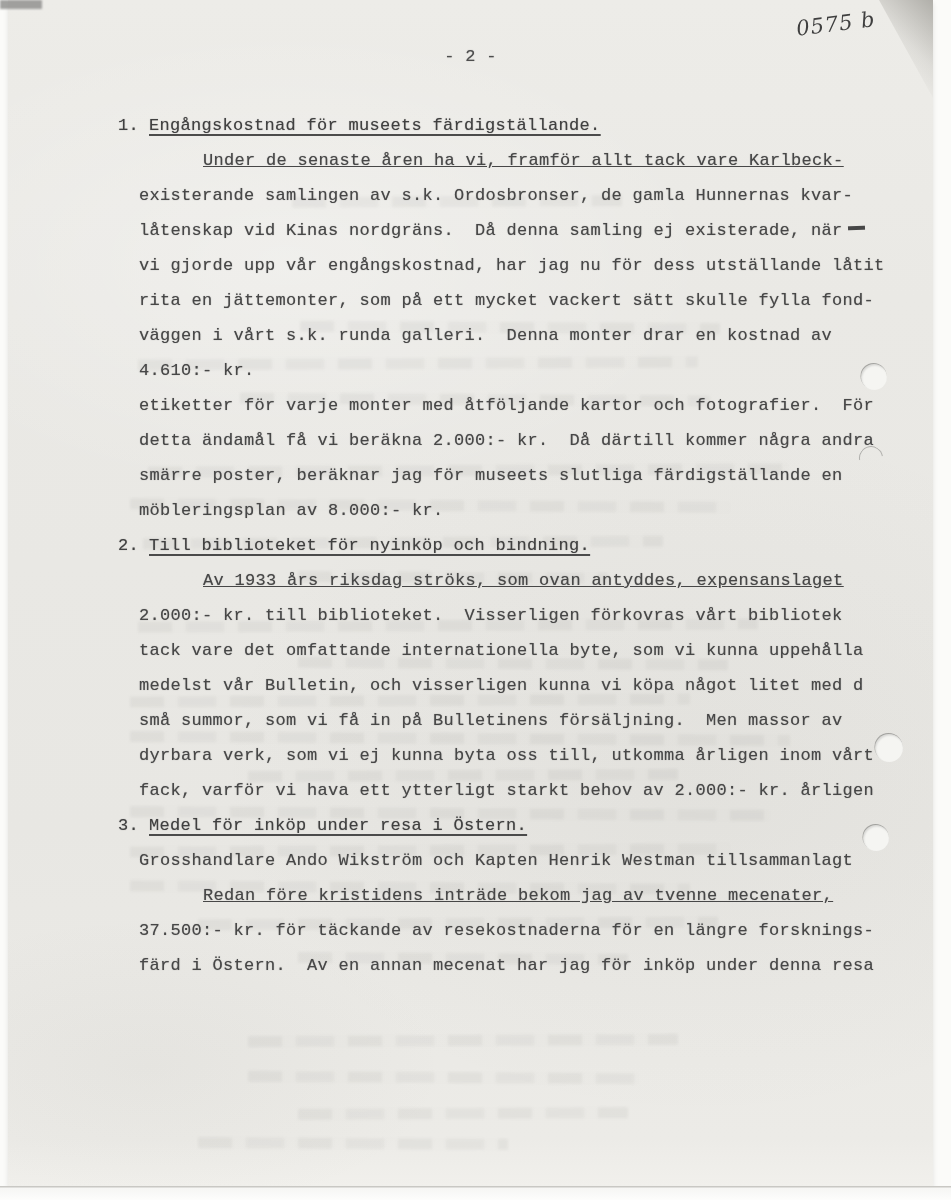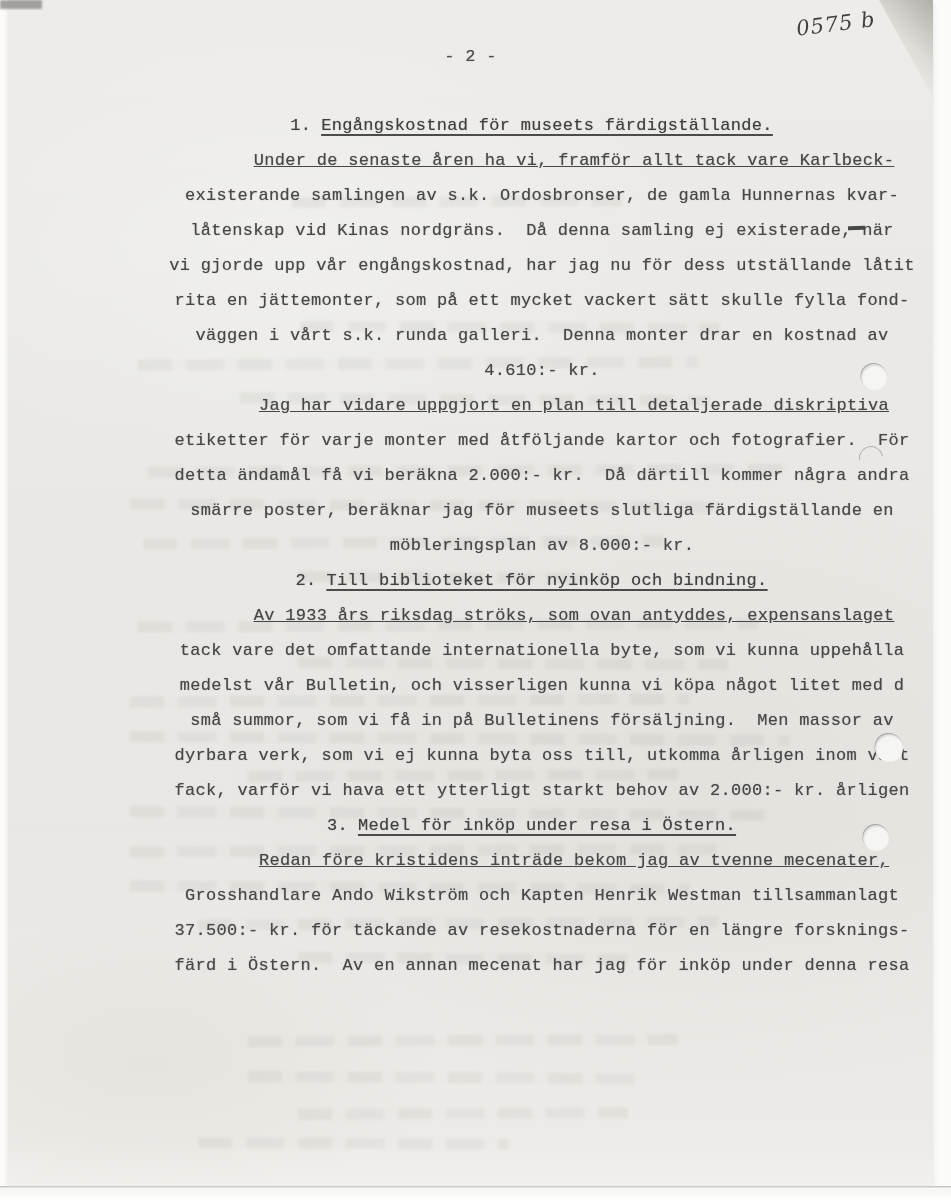--- a/index.html
+++ b/index.html
@@ -35,21 +35,21 @@
     position:absolute; top:44px; left:0; width:100%; text-align:center; z-index:2;
     font-size:17px; line-height:26px; letter-spacing:0.3px; white-space:pre;
     color:#4d4d4d; text-shadow:0 0 1px rgba(70,70,70,0.5);
   }
   .annotation {
     position:absolute; left:788px; top:12px; z-index:2;
     font-family:"DejaVu Serif", serif; font-style:italic;
     font-size:21px; color:#3f3f3f; transform:rotate(-7deg);
     letter-spacing:1px;
   }
-  .content { position:absolute; left:138px; top:108px; width:792px; z-index:2;text-align:center; }
+  .content { position:absolute; left:131px; top:108px; width:792px; z-index:2; }
   .text-line, .heading-line {
     white-space:pre; height:35px; line-height:35px;
     font-size:17px; letter-spacing:0.3px;
     color:#474747; text-shadow:0 0 1px rgba(70,70,70,0.55);
   }
   .text-line.indent { padding-left:64px;text-decoration:underline; }
   .heading-line { color:#404040; }
   .heading-number { display:inline-block; margin-left:-21px; margin-right:10px; }
   .heading-title {
     text-decoration:underline;
@@ -94,35 +94,35 @@
 
     <div class="content">
         <div class="heading-line"><span class="heading-number">1.</span><span class="heading-title">Engångskostnad för museets färdigställande.</span></div>
         <div class="text-line indent">Under de senaste åren ha vi, framför allt tack vare Karlbeck-</div>
         <div class="text-line">existerande samlingen av s.k. Ordosbronser, de gamla Hunnernas kvar-</div>
         <div class="text-line">låtenskap vid Kinas nordgräns.  Då denna samling ej existerade, när</div>
         <div class="text-line">vi gjorde upp vår engångskostnad, har jag nu för dess utställande låtit</div>
         <div class="text-line">rita en jättemonter, som på ett mycket vackert sätt skulle fylla fond-</div>
         <div class="text-line">väggen i vårt s.k. runda galleri.  Denna monter drar en kostnad av</div>
         <div class="text-line">4.610:- kr.</div>
-        <div class="text-line indent">Jag har vidare uppgjort en plan till detaljerade diskriptiva</div>
         <div class="text-line">etiketter för varje monter med åtföljande kartor och fotografier.  För</div>
         <div class="text-line">detta ändamål få vi beräkna 2.000:- kr.  Då därtill kommer några andra</div>
         <div class="text-line">smärre poster, beräknar jag för museets slutliga färdigställande en</div>
         <div class="text-line">möbleringsplan av 8.000:- kr.</div>
         <div class="heading-line"><span class="heading-number">2.</span><span class="heading-title">Till biblioteket för nyinköp och bindning.</span></div>
         <div class="text-line indent">Av 1933 års riksdag ströks, som ovan antyddes, expensanslaget</div>
+        <div class="text-line">2.000:- kr. till biblioteket.  Visserligen förkovras vårt bibliotek</div>
         <div class="text-line">tack vare det omfattande internationella byte, som vi kunna uppehålla</div>
         <div class="text-line">medelst vår Bulletin, och visserligen kunna vi köpa något litet med d</div>
         <div class="text-line">små summor, som vi få in på Bulletinens försäljning.  Men massor av</div>
         <div class="text-line">dyrbara verk, som vi ej kunna byta oss till, utkomma årligen inom vårt</div>
         <div class="text-line">fack, varför vi hava ett ytterligt starkt behov av 2.000:- kr. årligen</div>
         <div class="heading-line"><span class="heading-number">3.</span><span class="heading-title">Medel för inköp under resa i Östern.</span></div>
+        <div class="text-line">Grosshandlare Ando Wikström och Kapten Henrik Westman tillsammanlagt</div>
         <div class="text-line indent">Redan före kristidens inträde bekom jag av tvenne mecenater,</div>
-        <div class="text-line">Grosshandlare Ando Wikström och Kapten Henrik Westman tillsammanlagt</div>
         <div class="text-line">37.500:- kr. för täckande av resekostnaderna för en längre forsknings-</div>
         <div class="text-line">färd i Östern.  Av en annan mecenat har jag för inköp under denna resa</div>
       </div>
 
     <div class="hole-outline" style="left:851px; top:446px; width:22px; height:22px;"></div>
     <div class="hole" style="left:853px; top:364px; width:26px; height:26px;"></div>
     <div class="hole" style="left:867px; top:734px; width:28px; height:28px;"></div>
     <div class="hole" style="left:855px; top:825px; width:26px; height:26px;"></div>
     <div class="dash-mark" style="left:840px; top:226px; width:17px; height:4px;"></div>
   <div class="ghost" style="left: 284px; top: 196px; width: 330px; transform: rotate(-0.3deg);"></div>

